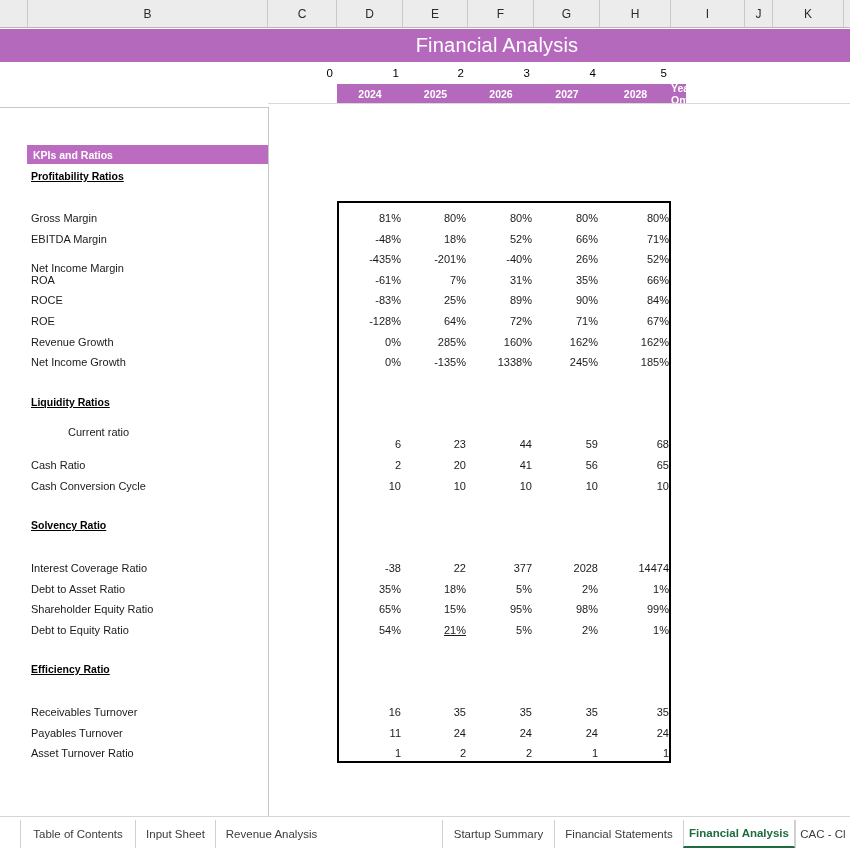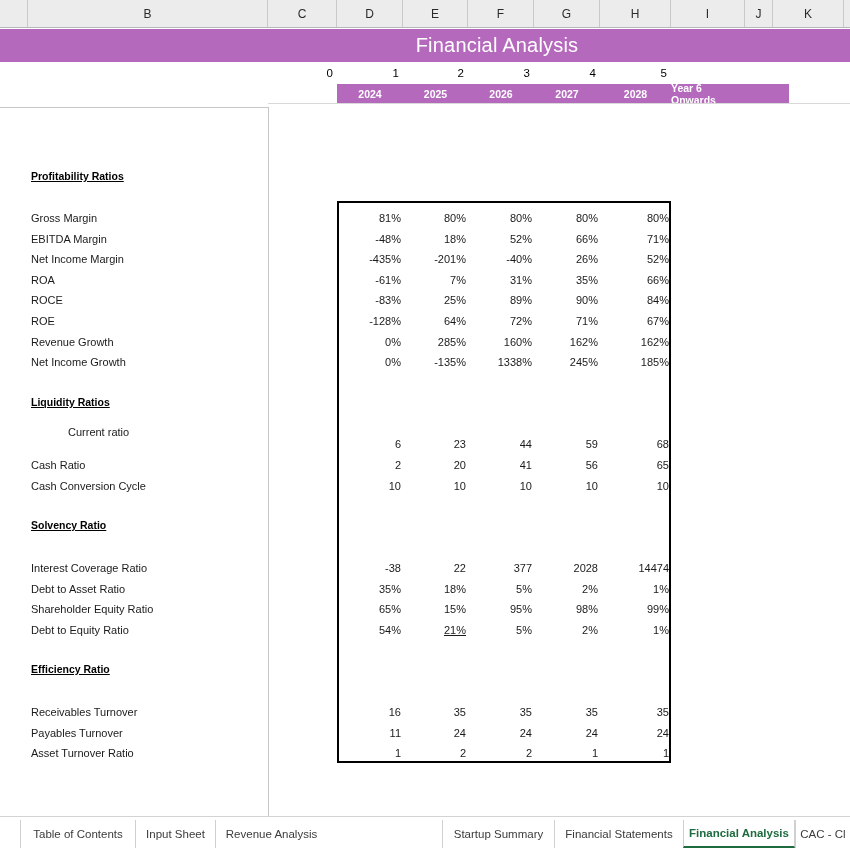--- a/index.html
+++ b/index.html
@@ -180,49 +180,52 @@
 
   <div class="idxrow" id="idxrow">
       <div class="n" style="left: 268px; width: 69px;">0</div>
       <div class="n" style="left: 337px; width: 66px;">1</div>
       <div class="n" style="left: 403px; width: 65px;">2</div>
       <div class="n" style="left: 468px; width: 66px;">3</div>
       <div class="n" style="left: 534px; width: 66px;">4</div>
       <div class="n" style="left: 600px; width: 71px;">5</div>
     </div>
 
-  <div class="yearband" id="yearband" style="width: 452px;">
+  <div class="yearband" id="yearband" style="width: 349px;">
       <div class="y" style="left: 0px; width: 66px;">2024</div>
       <div class="y" style="left: 66px; width: 65px;">2025</div>
       <div class="y" style="left: 131px; width: 66px;">2026</div>
       <div class="y" style="left: 197px; width: 66px;">2027</div>
       <div class="y" style="left: 263px; width: 71px;">2028</div>
       <div class="y" style="left: 334px; width: 74px;">Year 6 Onwards</div>
     </div>
 
   <div class="hrule"></div>
   <div class="hrule2"></div>
   <div class="vrule"></div>
 
+  <div class="kpibar">
+    <span>KPIs and Ratios</span>
+  </div>
 
   <div id="body-layer">
       <div class="sect" style="top: 170px;">Profitability Ratios</div>
       <div class="rlabel" style="top: 210px;">Gross Margin</div>
       <div class="dcell" style="left: 337px; width: 66px; top: 210px;">81%</div>
       <div class="dcell" style="left: 403px; width: 65px; top: 210px;">80%</div>
       <div class="dcell" style="left: 468px; width: 66px; top: 210px;">80%</div>
       <div class="dcell" style="left: 534px; width: 66px; top: 210px;">80%</div>
       <div class="dcell" style="left: 600px; width: 71px; top: 210px;">80%</div>
       <div class="rlabel" style="top: 231px;">EBITDA Margin</div>
       <div class="dcell" style="left: 337px; width: 66px; top: 231px;">-48%</div>
       <div class="dcell" style="left: 403px; width: 65px; top: 231px;">18%</div>
       <div class="dcell" style="left: 468px; width: 66px; top: 231px;">52%</div>
       <div class="dcell" style="left: 534px; width: 66px; top: 231px;">66%</div>
       <div class="dcell" style="left: 600px; width: 71px; top: 231px;">71%</div>
-      <div class="rlabel" style="top: 251px;">Net Income Margin</div>
+      <div class="rlabel" style="top: 260px;">Net Income Margin</div>
       <div class="dcell" style="left: 337px; width: 66px; top: 251px;">-435%</div>
       <div class="dcell" style="left: 403px; width: 65px; top: 251px;">-201%</div>
       <div class="dcell" style="left: 468px; width: 66px; top: 251px;">-40%</div>
       <div class="dcell" style="left: 534px; width: 66px; top: 251px;">26%</div>
       <div class="dcell" style="left: 600px; width: 71px; top: 251px;">52%</div>
       <div class="rlabel" style="top: 272px;">ROA</div>
       <div class="dcell" style="left: 337px; width: 66px; top: 272px;">-61%</div>
       <div class="dcell" style="left: 403px; width: 65px; top: 272px;">7%</div>
       <div class="dcell" style="left: 468px; width: 66px; top: 272px;">31%</div>
       <div class="dcell" style="left: 534px; width: 66px; top: 272px;">35%</div>

